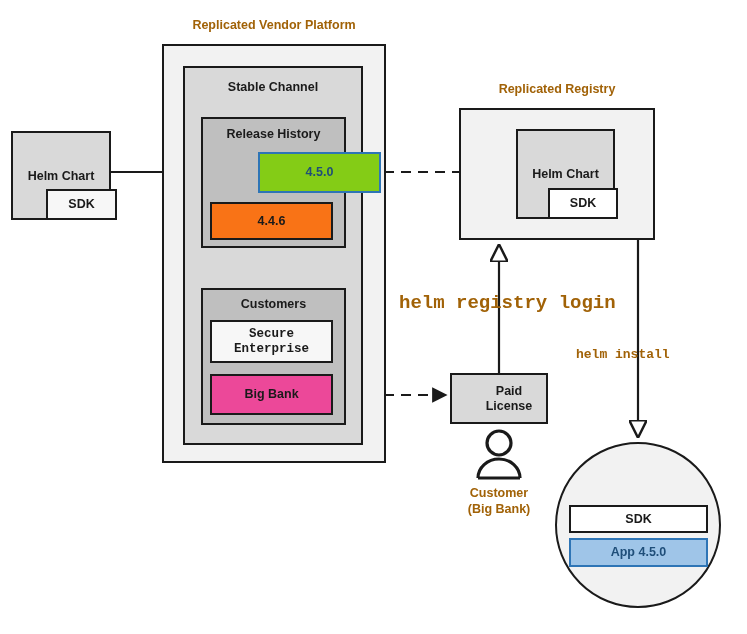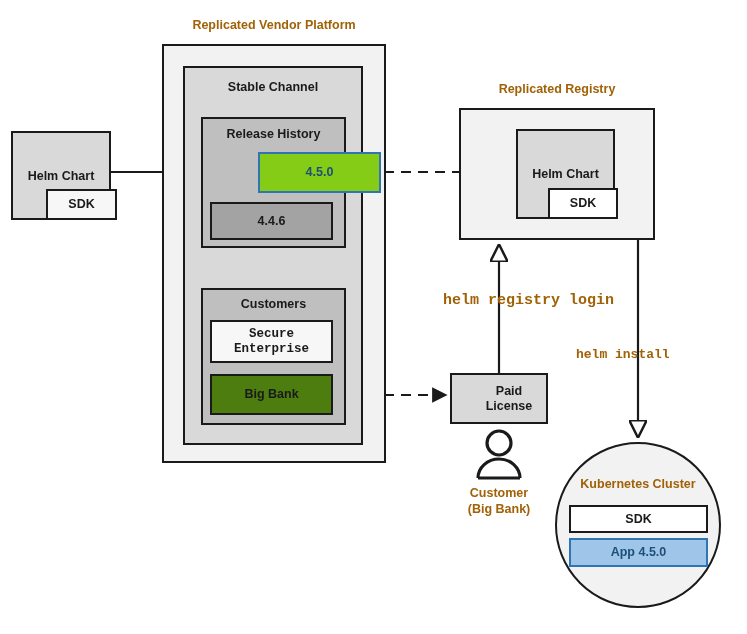--- a/index.html
+++ b/index.html
@@ -94,40 +94,40 @@
   #release-450 {
     left: 210px; top: 152px; width: 123px; height: 41px;
     background: #84cc16;
     border-color: #2e75b6;
     color: #1f4e79;
     font-size: 12.5px;
     margin-left: 48px;
   }
   #release-446 {
     left: 210px; top: 202px; width: 123px; height: 38px;
-    background: #a3a3a3;
+    background: #f97316;
     font-size: 12.5px;
   }
   #customers-group {
     left: 201px; top: 288px; width: 145px; height: 137px;
     background: #bfbfbf;
     align-items: flex-start;
     justify-content: center;
     padding-top: 7px;
     font-size: 12.5px;
   }
   #customer-secure-enterprise {
     left: 210px; top: 320px; width: 123px; height: 43px;
     background: #f7f7f7;
     font-size: 12.5px;
     font-family: Liberation Mono, monospace;
   }
   #customer-big-bank {
     left: 210px; top: 374px; width: 123px; height: 41px;
-    background: #4d7c0f;
+    background: #ec4899;
     font-size: 12.5px;
   }
 
   
   #replicated-registry {
     left: 459px; top: 108px; width: 196px; height: 132px;
     background: #f2f2f2;
   }
   #replicated-registry-title {
     top: 82px; left: 459px; width: 196px;
@@ -180,21 +180,21 @@
   #k8s-app {
     left: 569px; top: 538px; width: 139px; height: 29px;
     background: #9fc5e8;
     border-color: #2e75b6;
     color: #1f4e79;
     font-size: 12.5px;
   }
 
   
   #cmd-registry-login {
-    left: 399px; top: 292px; font-size: 15px; margin-left: 44px;
+    left: 399px; top: 292px; font-size: 19px;
   }
   #cmd-helm-install {
     left: 576px; top: 347px; font-size: 13px;
   }
 </style>
 </head>
 <body>
 
 <div id="diagram-root">
 
@@ -296,21 +296,20 @@
     </span>
   </div>
 
   <div class="label-free" id="customer-actor-label">
     <span>Customer</span><br>
     <span>(Big Bank)</span>
   </div>
 
   <div id="k8s-cluster"></div>
 
-  <div class="label-free" id="k8s-cluster-title">Kubernetes Cluster</div>
 
   <div class="node" id="k8s-sdk">
     <span>SDK</span>
   </div>
 
   <div class="node" id="k8s-app">
     <span>App 4.5.0</span>
   </div>
 
   <div class="label-free mono" id="cmd-registry-login">helm registry login</div>

